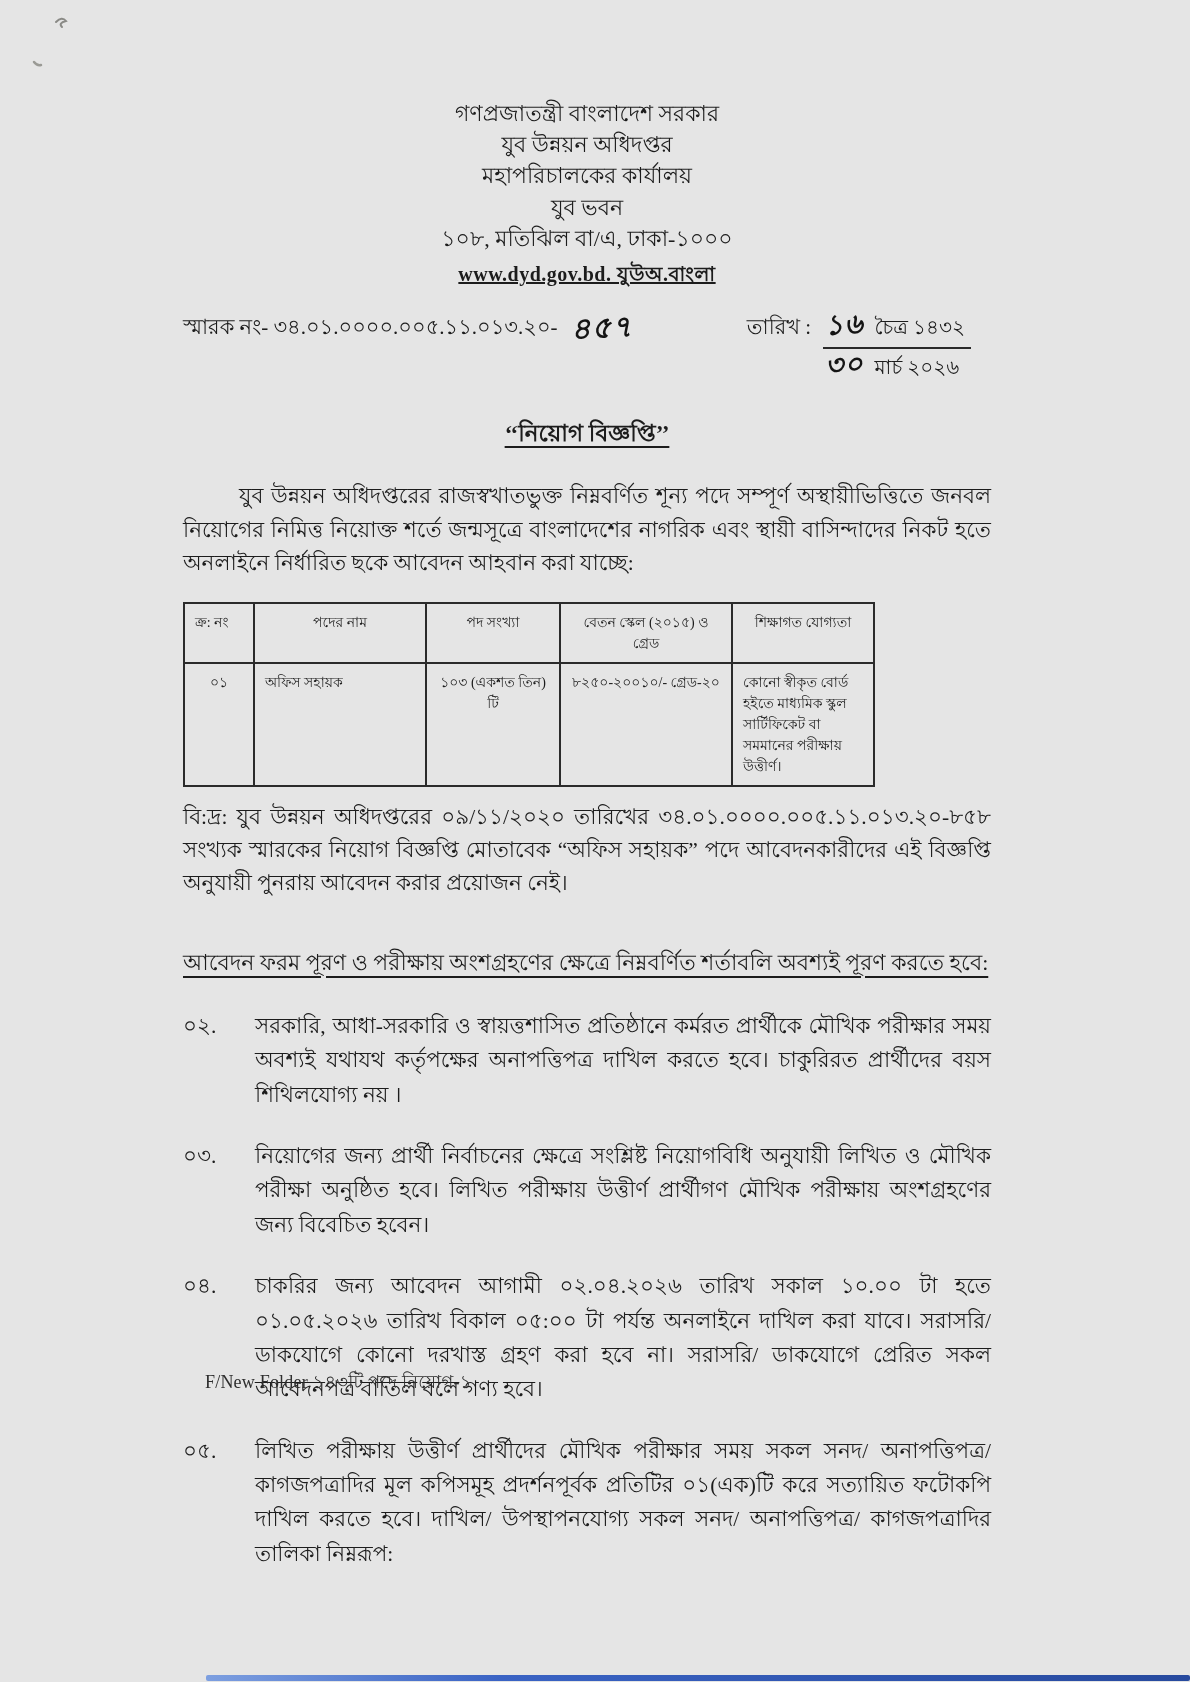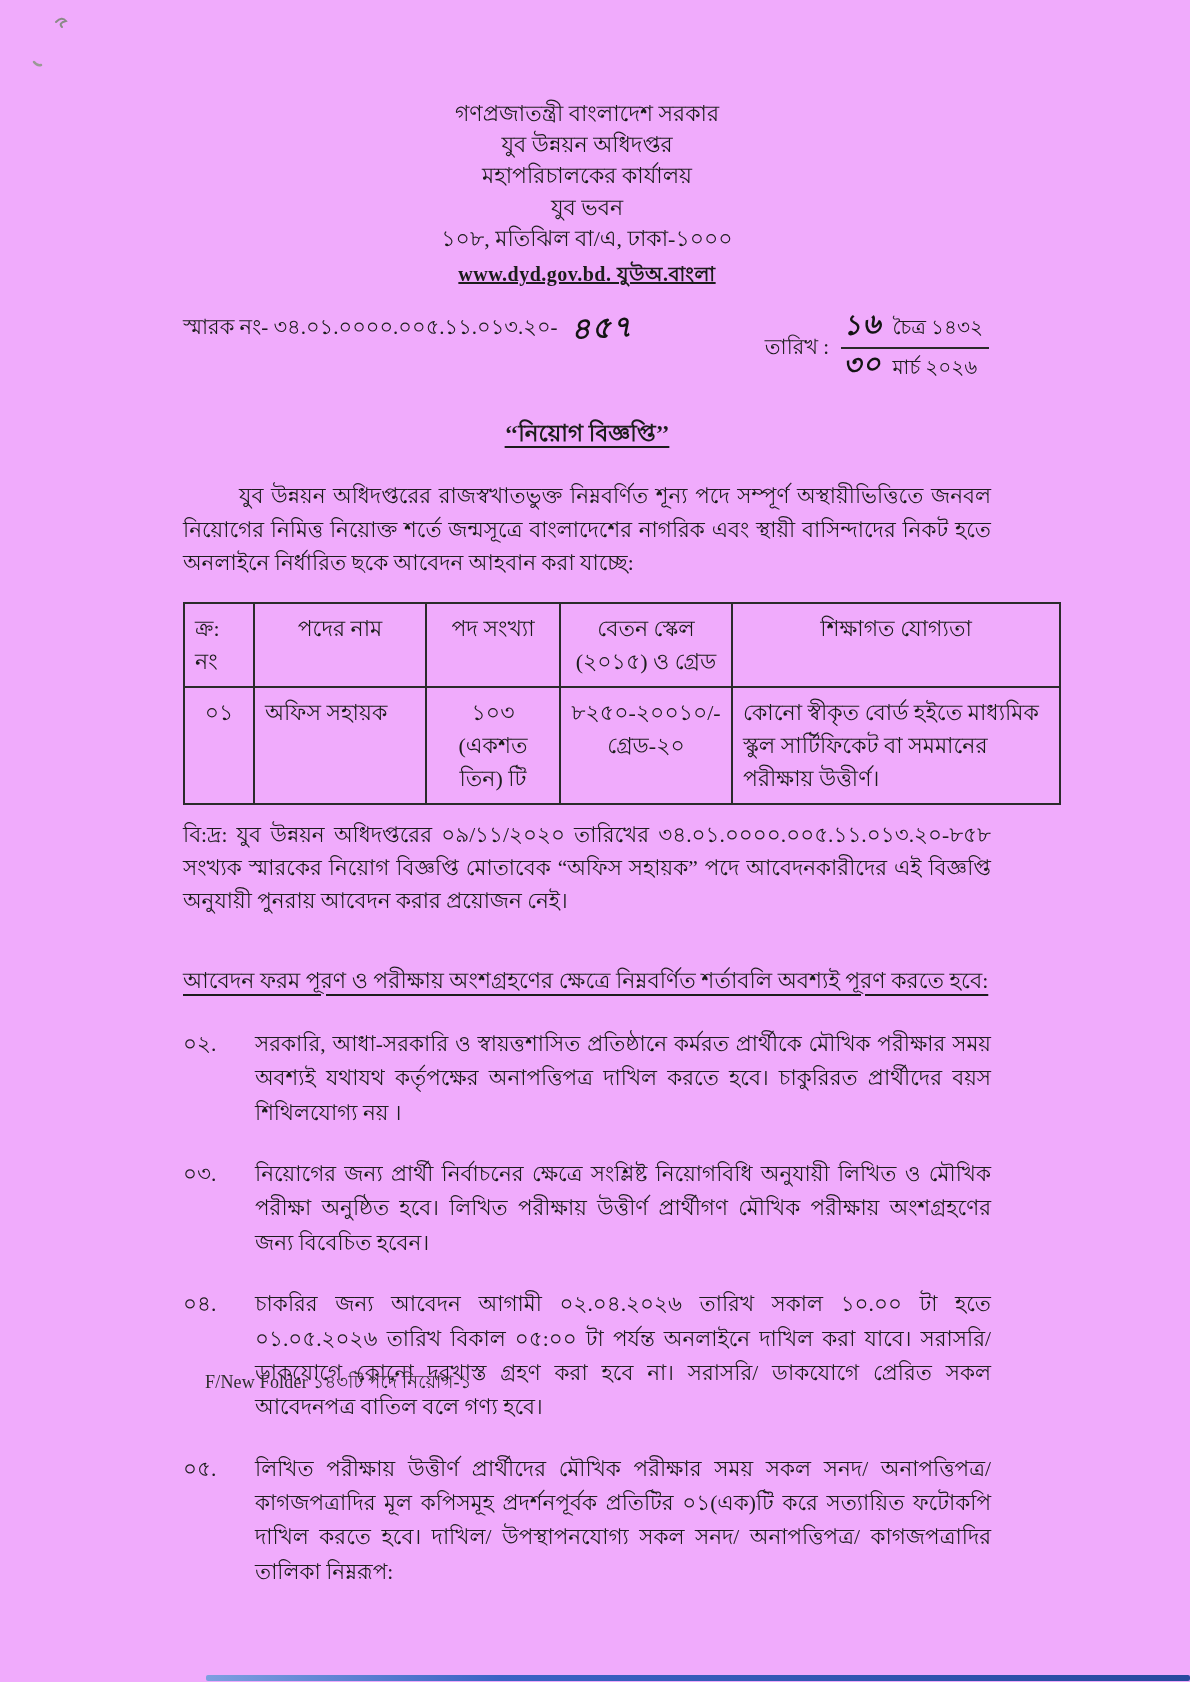--- a/index.html
+++ b/index.html
@@ -7,21 +7,21 @@
     width:1190px;height:1682px;
     background:#fbfbf9;
     position:relative;
     overflow:hidden;
     font-family:"Liberation Serif","DejaVu Serif",serif;
     color:#1c1c1c;
     -webkit-font-smoothing:antialiased;
   }
   .page{
     position:absolute;top:0;left:0;right:0;bottom:0;
-    background:#f0abfc;
+    background:#e5e5e5;
   }
   .content{
     position:absolute;
     left:183px;top:98px;
     width:808px;
   }
   
   .letterhead{text-align:center;font-size:22px;line-height:1.42;}
   .letterhead .ln{display:block;}
   .website{
@@ -39,40 +39,40 @@
   .memo-left{white-space:nowrap;}
   .hand{
     display:inline-block;
     font-style:italic;font-weight:600;
     font-size:30px;line-height:1;
     transform:rotate(-3deg);
     letter-spacing:1px;
     color:#141414;
   }
   .memo-left .hand{margin-left:8px;vertical-align:-4px;}
-  .date-wrap{display:flex;align-items:center;gap:12px;margin-right:2px;}
+  .date-wrap{display:flex;gap:12px;margin-right:20px;}
   .fraction{display:inline-block;text-align:left;font-size:20px;}
   .frac-top{border-bottom:2px solid #2a2a2a;padding:0 6px 2px 2px;}
   .frac-bottom{padding:2px 6px 0 2px;}
   .fraction .hand{font-size:28px;margin-right:6px;}
   
   .doc-title{
     text-align:center;margin-top:30px;
     font-size:23px;font-weight:bold;
   }
   .doc-title span{text-decoration:underline;text-underline-offset:5px;}
   
   .intro{
     margin-top:26px;font-size:21.5px;line-height:1.55;
     text-align:justify;text-indent:56px;
   }
   
   table.post-table{
-    margin-top:16px;width:878px;
-    border-collapse:collapse;font-size:22px;
+    margin-top:16px;width:692px;
+    border-collapse:collapse;font-size:14px;
   }
   table.post-table th,table.post-table td{
     border:2px solid #2b2b2b;
     padding:8px 10px;
     vertical-align:top;
     line-height:1.5;
   }
   table.post-table th{font-weight:normal;text-align:center;}
   table.post-table th.col-sl{text-align:left;}
   td.c{text-align:center;}

